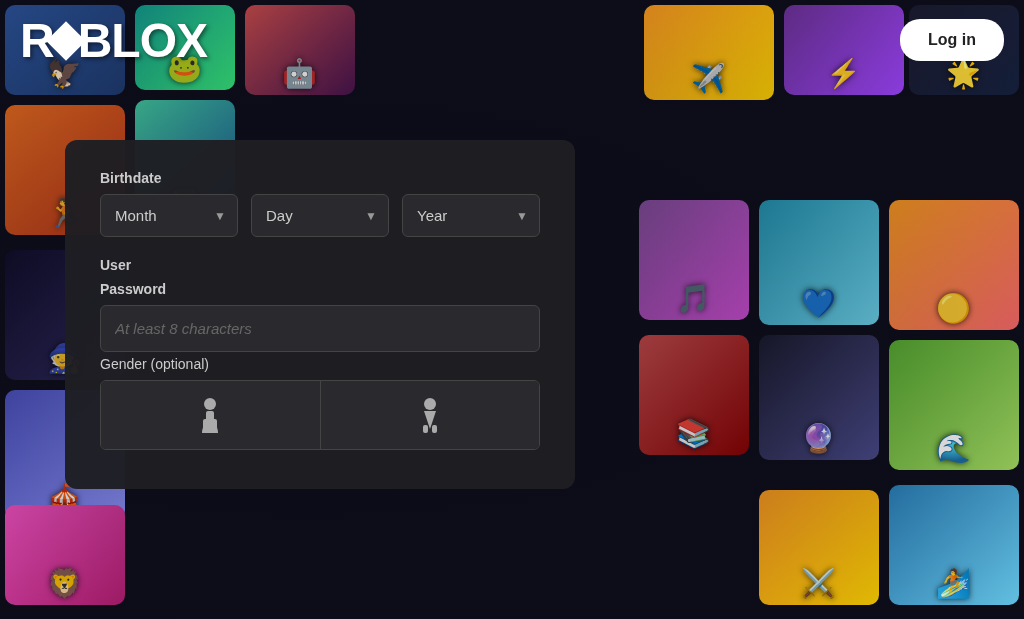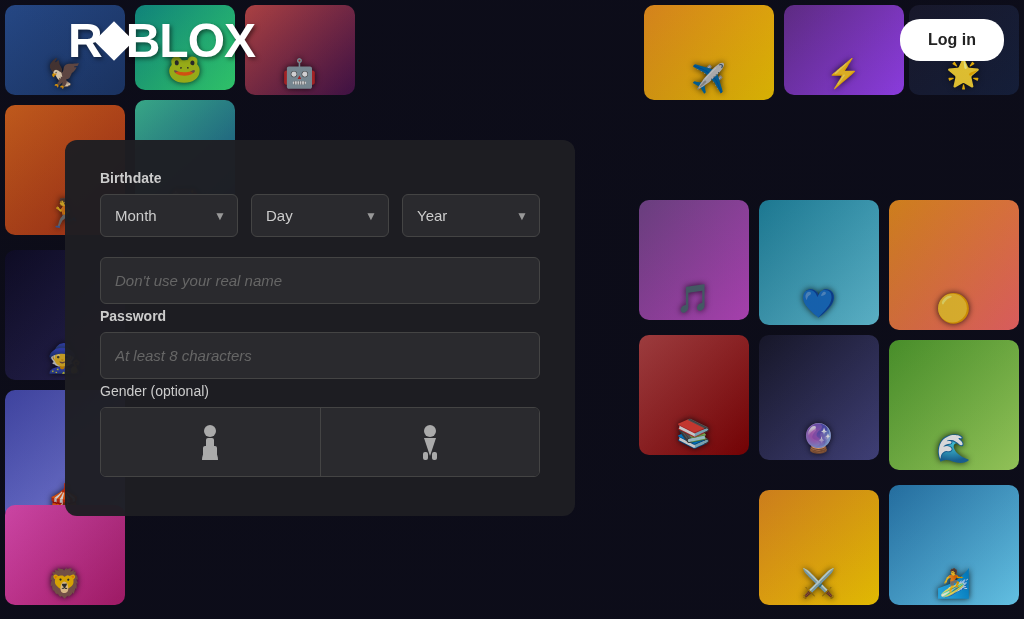--- a/index.html
+++ b/index.html
@@ -81,21 +81,20 @@
       display: flex;
       align-items: center;
       justify-content: space-between;
       padding: 0 20px;
       z-index: 10;
     }
 
     .logo {
       display: flex;
       align-items: center;
-      margin-left: 48px;
     }
 
     .logo-text {
       font-size: 48px;
       font-weight: 900;
       color: white;
       letter-spacing: -1px;
       text-shadow: 2px 2px 4px rgba(0,0,0,0.5);
       font-family: 'Arial Black', Arial, sans-serif;
     }
@@ -359,21 +358,21 @@
         <select class="select-field">
           <option>Year</option>
         </select>
         <span class="select-arrow">▼</span>
       </div>
 
     </div>
   </div>
 
   <div class="form-group">
-    <input type="text" class="text-input" placeholder="Don't use your real name" style="">
+    <div class="field-label">User</div>
   </div>
 
   <div class="form-group">
     <div class="field-label">Password</div>
     <input type="password" class="text-input" placeholder="At least 8 characters" style="">
   </div>
 
   <div class="form-group">
     <div class="gender-label">Gender (optional)</div>
     <div class="gender-row">

